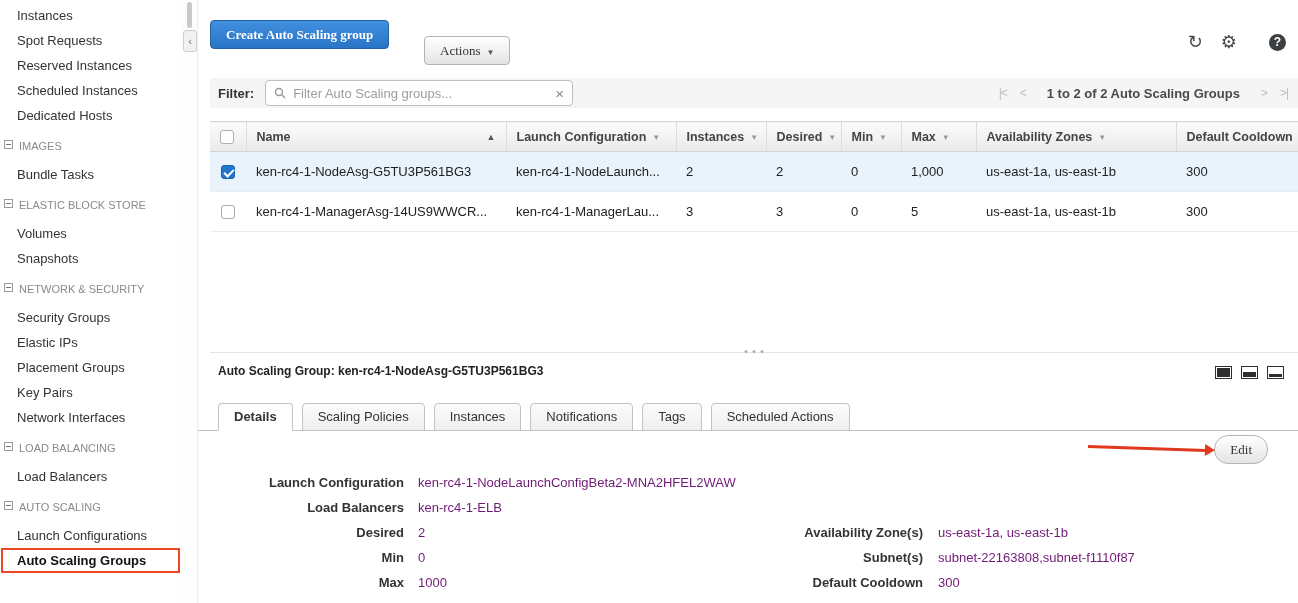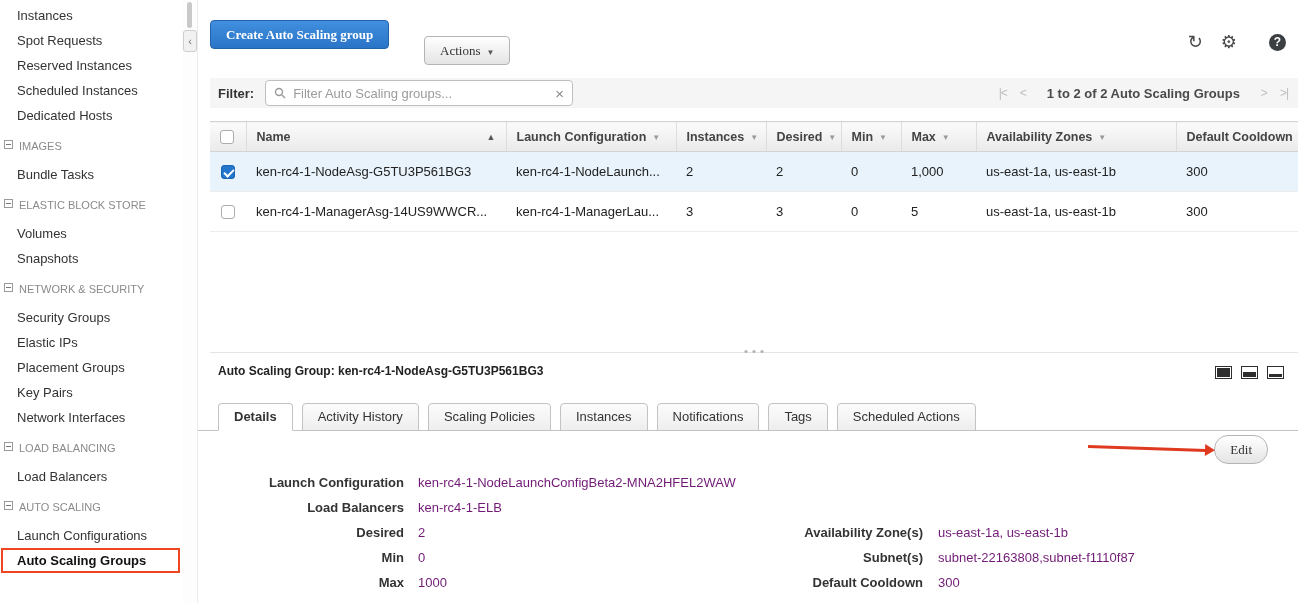--- a/index.html
+++ b/index.html
@@ -264,21 +264,20 @@
       <div class="layout-ico split">
           <div class="fill"></div>
         </div>
       <div class="layout-ico bottom">
           <div class="fill"></div>
         </div>
     </div>
 
     <div class="tabs">
       <div class="tab active">Details</div>
-      <div class="tab">Activity History</div>
       <div class="tab">Scaling Policies</div>
       <div class="tab">Instances</div>
       <div class="tab">Notifications</div>
       <div class="tab">Tags</div>
       <div class="tab">Scheduled Actions</div>
     </div>
 
     <button class="btn btn-default btn-edit">Edit</button>
     <div class="red-arrow"></div>
 

